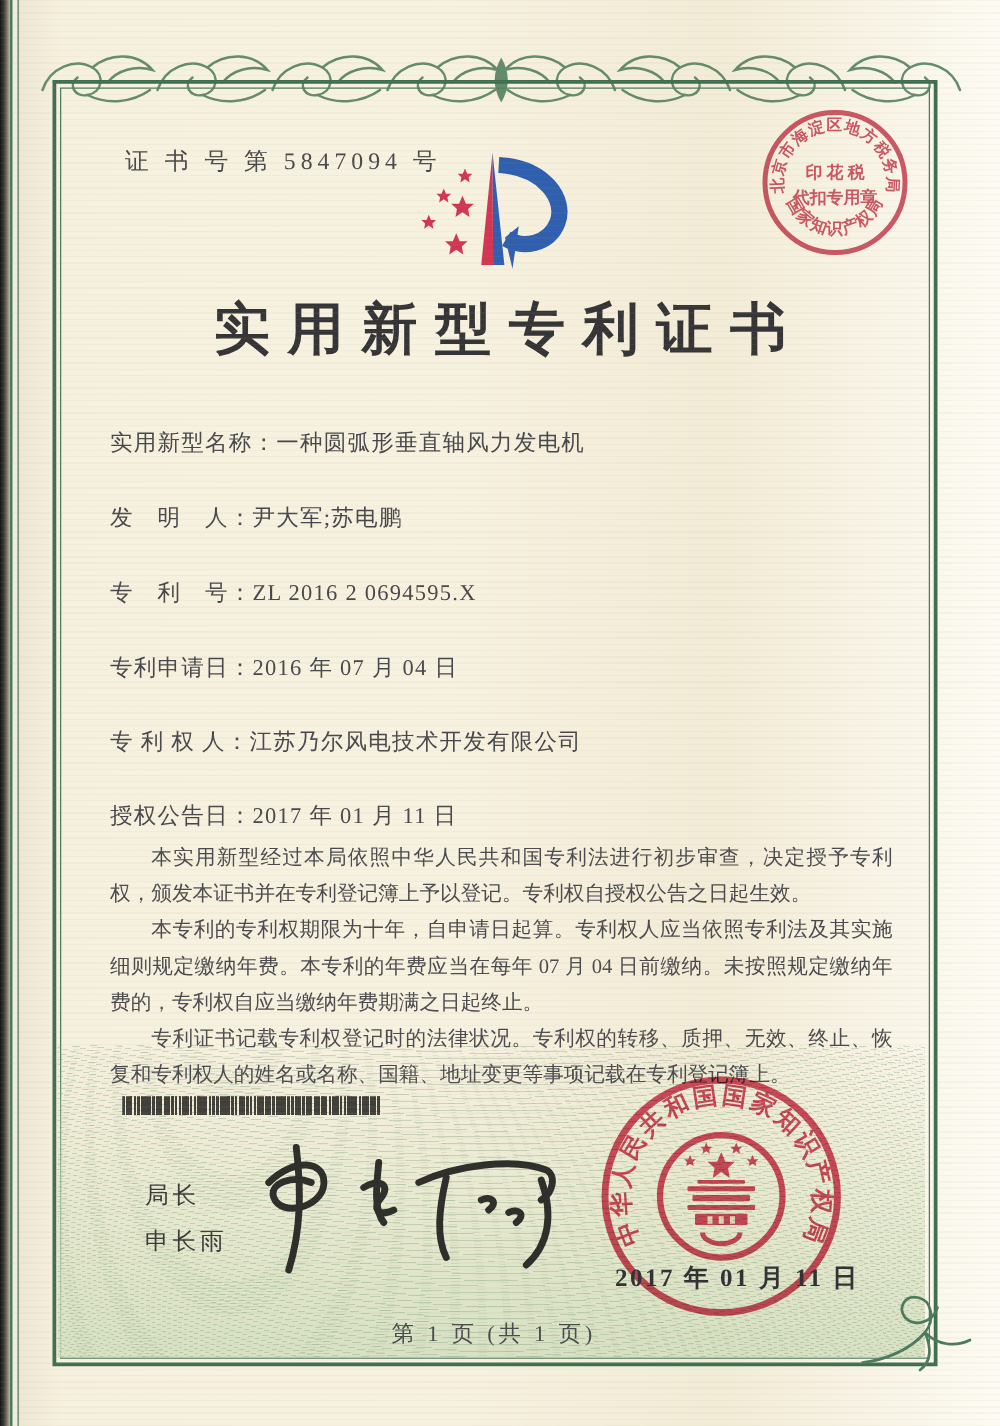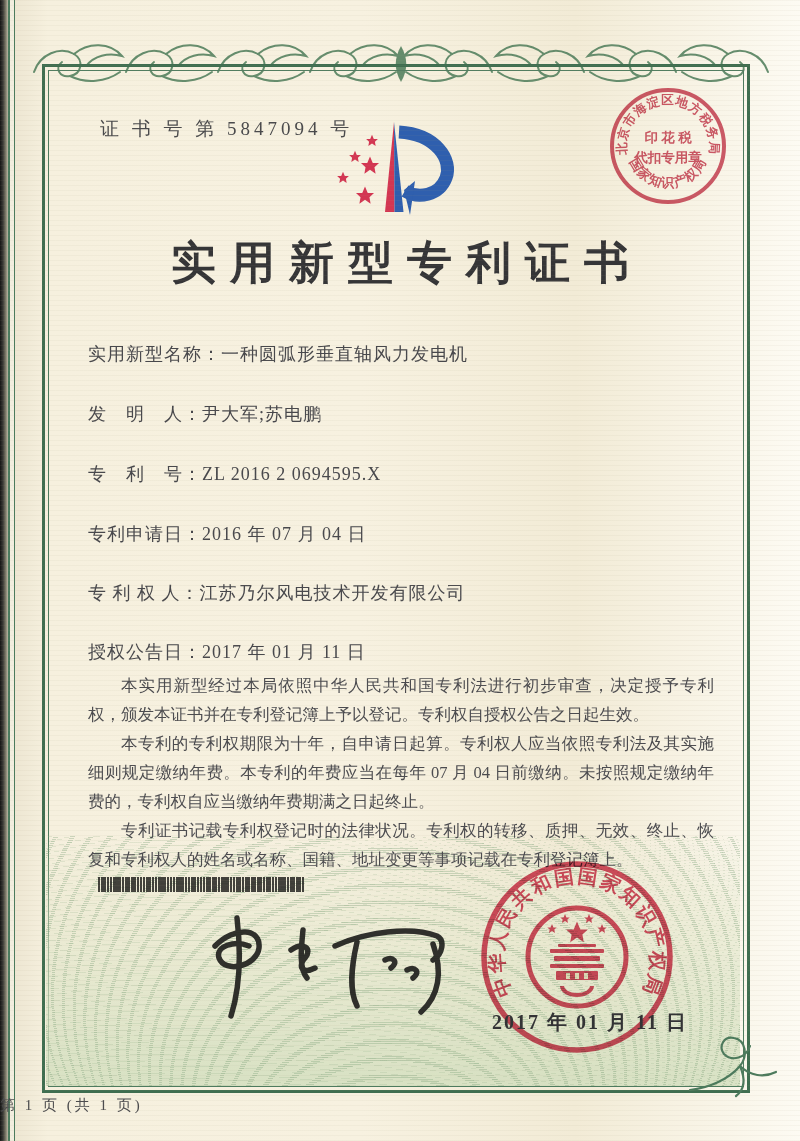--- a/index.html
+++ b/index.html
@@ -34,21 +34,21 @@
   .paras{left:88px;top:671px;width:626px;color:#4b4b4f;}
   .paras p{margin:0;font-size:16.5px;line-height:29px;text-align:justify;text-indent:2em;}
   .barcode{left:98px;top:877px;width:206px;height:15px;opacity:.88;
     background:
       repeating-linear-gradient(90deg,#292926 0 2px,transparent 2px 3px),
       repeating-linear-gradient(90deg,#292926 0 1px,transparent 1px 5px),
       repeating-linear-gradient(90deg,transparent 0 6px,#292926 6px 8px,transparent 8px 11px);}
   .director{left:116px;top:938px;font-size:19px;line-height:37px;letter-spacing:3px;color:#3c3c3e;z-index:5;}
   .stamp{mix-blend-mode:multiply;}
   .issue-date{left:492px;top:1009px;font-size:20px;letter-spacing:2px;color:#333335;z-index:7;font-weight:600;}
-  .footer{left:0;top:1055px;width:790px;text-align:left;font-size:15px;letter-spacing:3px;color:#4c4c4e;z-index:6;margin-top:41px;}
+  .footer{left:0;top:1055px;width:790px;text-align:center;font-size:18px;letter-spacing:3px;color:#4c4c4e;z-index:6;}
   svg text{font-family:"Liberation Serif","DejaVu Serif",serif;}
 </style>
 </head>
 <body>
 
 <div class="page">
 
   <div class="abs scan-edge"></div>
 
   <svg class="abs" style="left:30px;top:36px" width="742" height="52" viewBox="0 0 742 52">
@@ -135,20 +135,24 @@
   </div>
 
   <div class="abs paras">
     <p>本实用新型经过本局依照中华人民共和国专利法进行初步审查，决定授予专利权，颁发本证书并在专利登记簿上予以登记。专利权自授权公告之日起生效。</p>
     <p>本专利的专利权期限为十年，自申请日起算。专利权人应当依照专利法及其实施细则规定缴纳年费。本专利的年费应当在每年 07 月 04 日前缴纳。未按照规定缴纳年费的，专利权自应当缴纳年费期满之日起终止。</p>
     <p>专利证书记载专利权登记时的法律状况。专利权的转移、质押、无效、终止、恢复和专利权人的姓名或名称、国籍、地址变更等事项记载在专利登记簿上。</p>
   </div>
 
   <div class="abs barcode"></div>
 
+  <div class="abs director">
+    <div>局长</div>
+    <div>申长雨</div>
+  </div>
 
   <svg class="abs" style="left:195px;top:912px;z-index:5" width="260" height="110" viewBox="0 0 260 110">
     <g stroke="#20201e" stroke-width="5.5" fill="none" stroke-linecap="round" stroke-linejoin="round" opacity=".92">
       <path d="M20,34 C40,14 66,16 64,36 C62,54 30,62 24,46 C20,34 40,28 54,34"></path>
       <path d="M42,6 C46,40 46,72 36,104"></path>
       <path d="M96,38 C108,30 118,36 110,46 C102,55 108,62 120,56"></path>
       <path d="M108,18 C106,38 104,56 112,66"></path>
       <path d="M140,34 C170,20 216,14 242,24 C250,28 248,42 238,48"></path>
       <path d="M162,30 C156,56 154,78 162,94"></path>
       <path d="M190,48 C198,44 204,50 196,56"></path>

